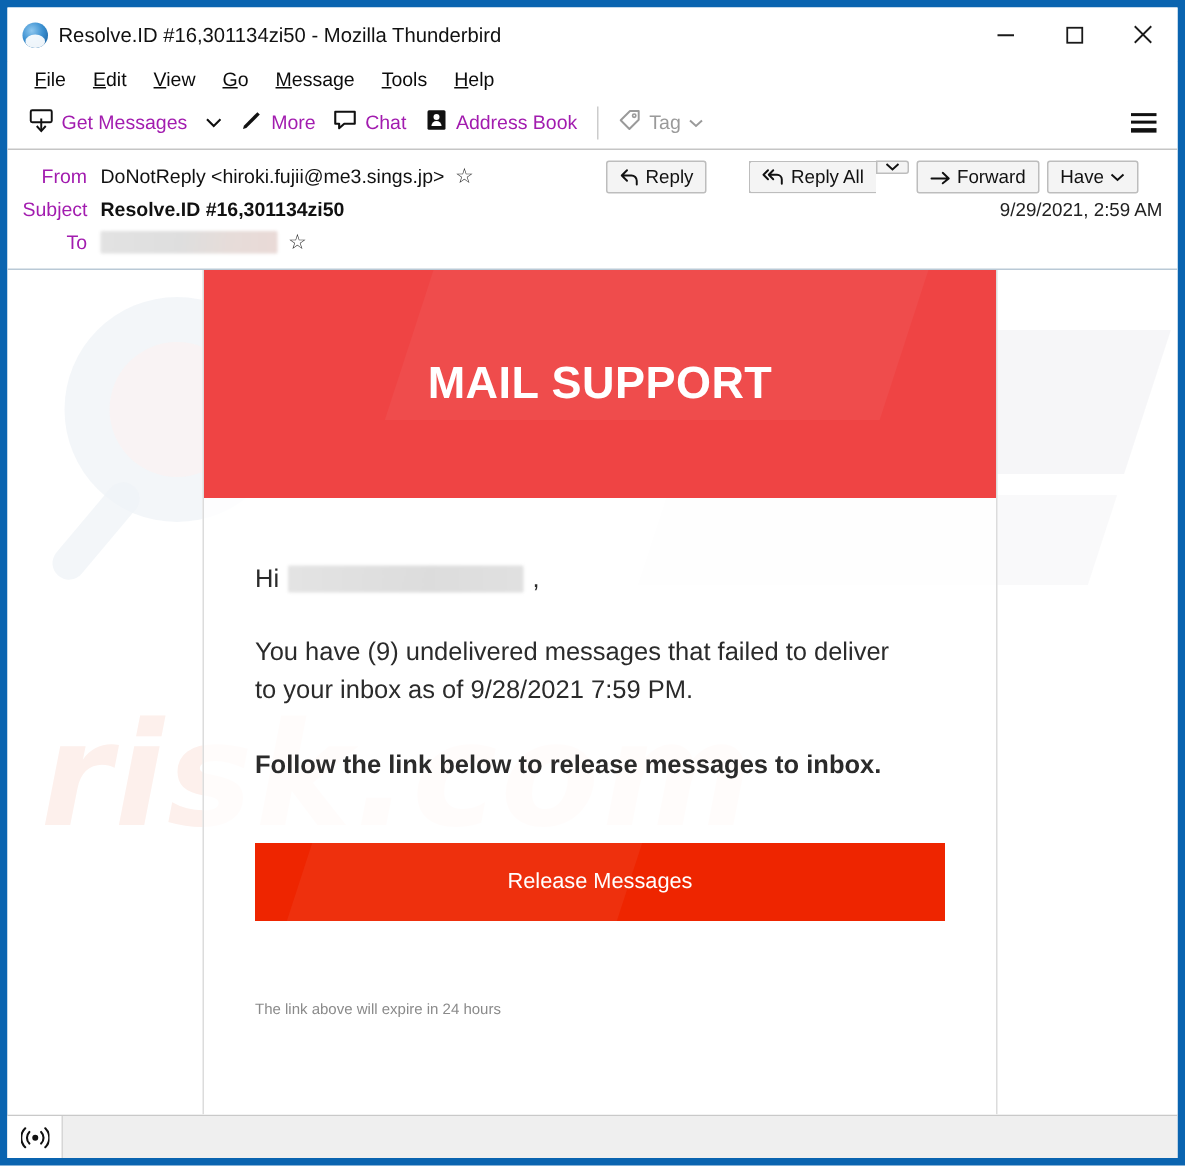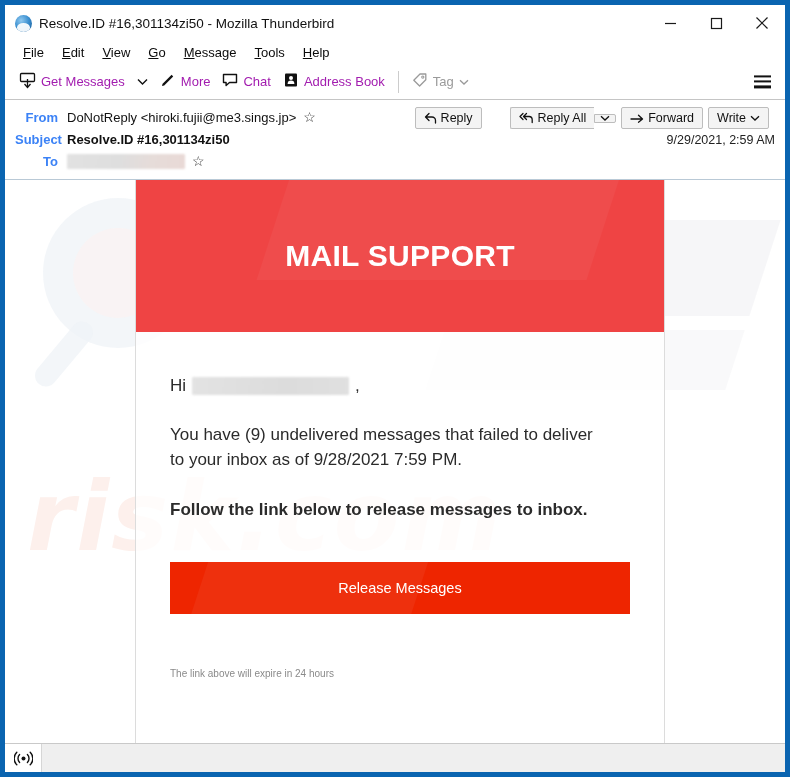--- a/index.html
+++ b/index.html
@@ -164,24 +164,23 @@
   .hdr-row {
     display: flex;
     align-items: center;
     min-height: 22px;
   }
   .hdr-label {
     width: 52px;
     min-width: 52px;
     text-align: right;
     font-size: 13px;
-    color: #3b82f6;
+    color: #a21caf;
     padding-right: 9px;
     box-sizing: border-box;
-    font-weight: bold;
   }
   .hdr-value {
     font-size: 13px;
     color: #111;
     display: flex;
     align-items: center;
     gap: 7px;
   }
   .hdr-value.bold { font-weight: bold; }
   .star {
@@ -193,42 +192,42 @@
   .redact {
     display: inline-block;
     width: 118px;
     height: 15px;
     border-radius: 1px;
     background: linear-gradient(100deg, #e2e2e2 0%, #dedede 45%, #e6dcd9 72%, #e9d9d6 100%);
     filter: blur(1.2px);
   }
   #msg-actions {
     position: absolute;
-    right: 16px;
+    right: 26px;
     top: 7px;
     display: flex;
     align-items: stretch;
     gap: 5px;
   }
   .act-btn {
     border: 1px solid #bdbdbd;
     background: #f4f4f4;
     border-radius: 2px;
     font-size: 12.5px;
     color: #111;
     padding: 3px 8px;
     display: flex;
     align-items: center;
     gap: 4px;
     white-space: nowrap;
     cursor: default;
   }
   .act-group {
     display: flex;
-    align-items: center;
+    align-items: flex-start;
     padding-left: 23px;
   }
   .act-group .act-btn { border-radius: 2px 0 0 2px; border-right: none; }
   .act-group .act-caret {
     border: 1px solid #bdbdbd;
     background: #f4f4f4;
     border-radius: 0 2px 2px 0;
     display: flex;
     align-items: center;
     padding: 0 5px;
@@ -596,21 +595,21 @@
       </div>
 
       <div class="act-btn">
         <svg width="14" height="11" viewBox="0 0 14 11">
             <path d="M1 6 H12 M8.5 2.2 L12.5 6 L8.5 9.2" fill="none" stroke="#111" stroke-width="1.3" stroke-linejoin="round" stroke-linecap="round"></path>
           </svg>
         <span>Forward</span>
       </div>
 
       <div class="act-btn" style="border-radius:2px;">
-        <span>Write</span>
+        <span>Have</span>
         <svg width="10" height="7" viewBox="0 0 10 7">
             <path d="M1 1.3 L5 5 L9 1.3" fill="none" stroke="#111" stroke-width="1.3"></path>
           </svg>
       </div>
     </div>
 
     <div id="msg-date">9/29/2021, 2:59 AM</div>
   </div>
 
   <div id="msg-body">

